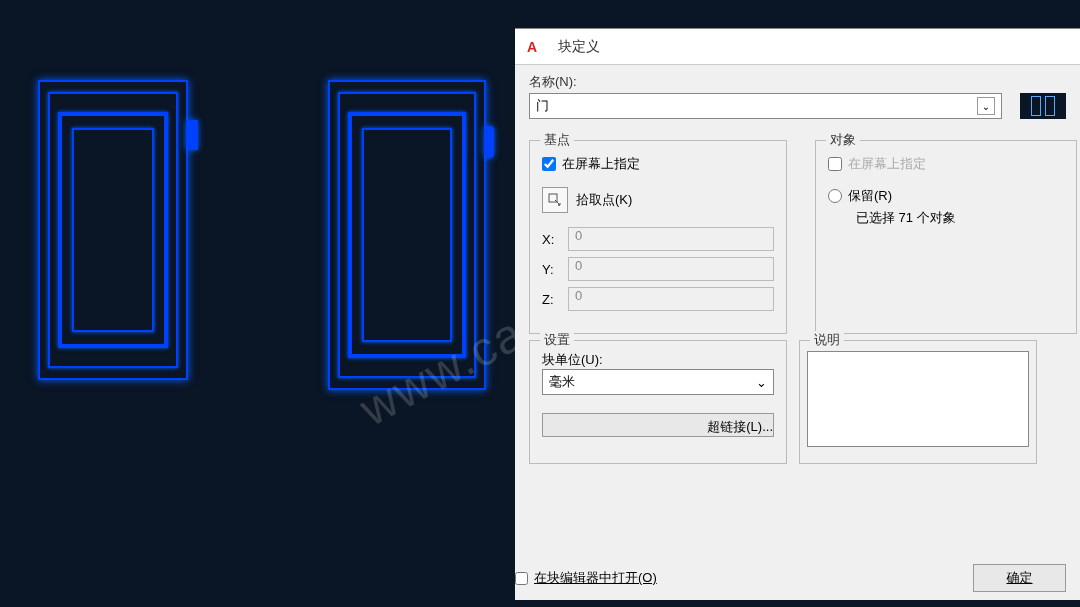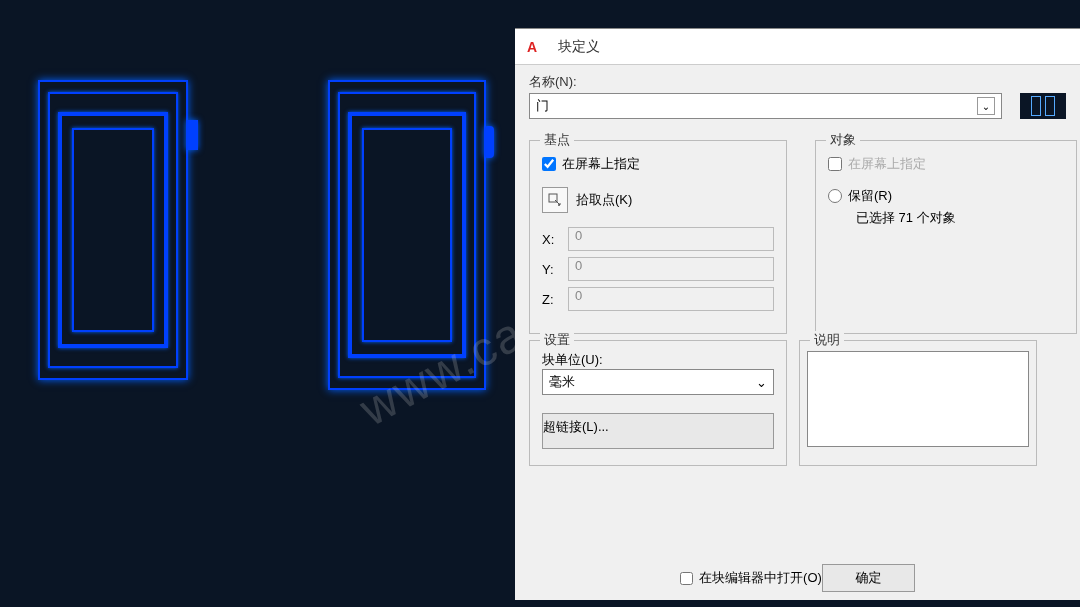--- a/index.html
+++ b/index.html
@@ -100,30 +100,31 @@
     .groups-row2 { display: flex; gap: 12px; }
     .group-settings { width: 258px; padding: 10px 12px 16px; }
     .group-descr { width: 238px; padding: 10px 7px 16px; }
     .unit-label { font-size: 13px; }
     .unit-select {
       width: 100%; height: 26px; border: 1px solid #888; background: #fff;
       display: flex; align-items: center; justify-content: space-between;
       padding: 0 6px; font-size: 13px; margin-bottom: 18px;
     }
     .hyperlink-btn {
-      width: 100%; height: 36px; border: 1px solid #999; background: #e8e8e8;
-      font-size: 13px; text-align: left; line-height: 26px;
+      width: 100%; height: 24px; border: 1px solid #999; background: #e8e8e8;
+      font-size: 13px; text-align: right; line-height: 26px;
     }
     .descr-box {
       width: 100%; height: 96px; border: 1px solid #888; background: #fff;
     }
     .bottom-row {
-      position: absolute; bottom: 2px; left: 14px; right: 14px;
-      display: flex; align-items: center; justify-content: center;
+      position: absolute; bottom: 2px; left: 0; right: 14px;
+      display: flex; align-items: center; justify-content: space-between;
       padding: 6px 0;
+      text-decoration: underline;
     }
     .open-editor { display: flex; align-items: center; gap: 6px; font-size: 13px; }
     .ok-btn {
       width: 93px; height: 28px; border: 1px solid #999; background: #e8e8e8;
       font-size: 13px; text-align: center; line-height: 26px;
     }
     .watermark {
       position: absolute; left: 340px; top: 290px; color: rgba(200,200,200,0.22);
       font-size: 48px; transform: rotate(-28deg); pointer-events: none;
       font-family: sans-serif; letter-spacing: 2px;

